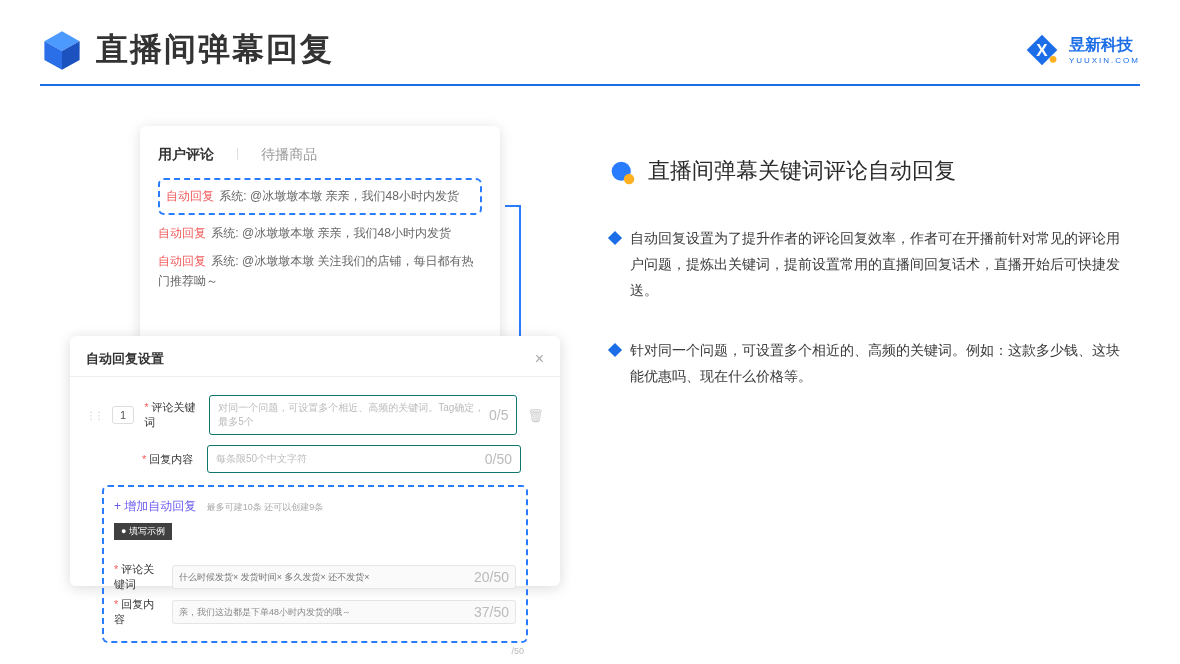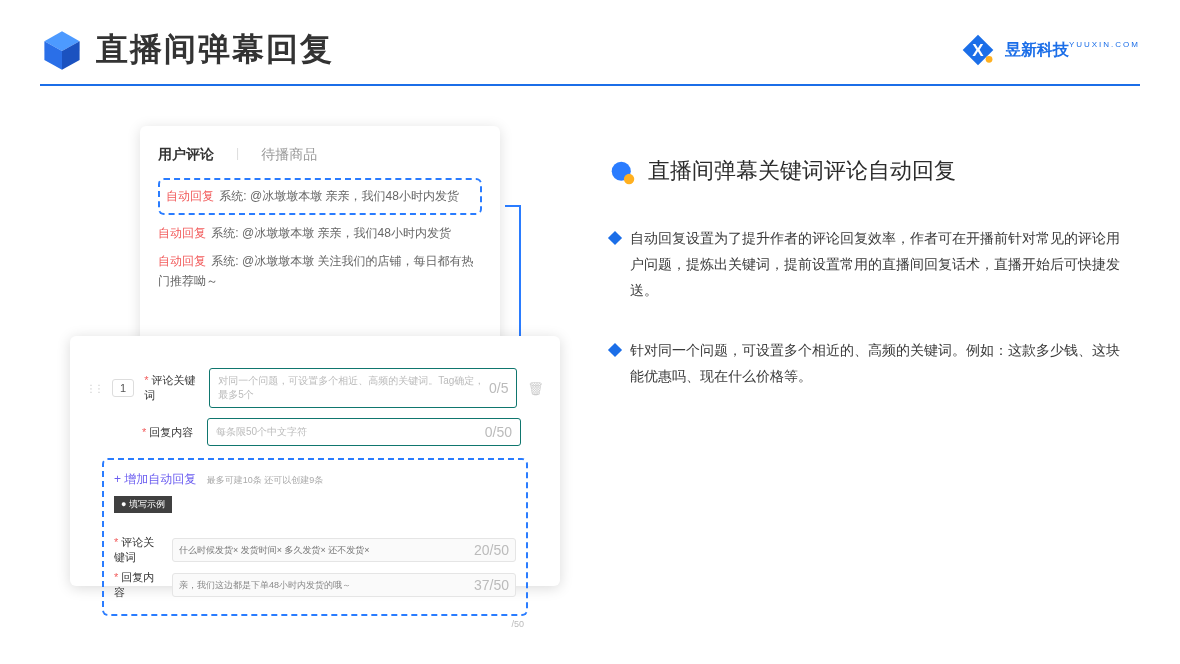--- a/index.html
+++ b/index.html
@@ -4,21 +4,21 @@
 <style>
 *{margin:0;padding:0;box-sizing:border-box}
 body{width:1180px;height:664px;background:#fff;font-family:"Microsoft YaHei",sans-serif;position:relative;overflow:hidden}
 .header{display:flex;align-items:center;justify-content:space-between;padding:28px 40px 12px 40px}
 .h-left{display:flex;align-items:flex-start;gap:12px}
 .cube{width:44px;height:44px;position:relative}
 .cube svg{width:100%;height:100%}
 .h-title{font-size:32px;font-weight:600;color:#333;letter-spacing:2px}
 .h-right{display:flex;align-items:center;gap:10px}
 .logo-x{width:34px;height:34px}
-.brand{display:flex;flex-direction:row}
+.brand{display:flex;flex-direction:column}
 .brand-cn{font-size:16px;font-weight:700;color:#1b6ee8}
 .brand-en{font-size:8px;color:#1b6ee8;letter-spacing:2px}
 .divider{height:2px;background:#1b6ee8;margin:0 40px}
 .content{display:flex;padding:40px 0 0 0}
 .left{width:560px;position:relative;padding-left:60px}
 .card-back{position:absolute;top:0;left:140px;width:360px;height:220px;background:#fff;border-radius:6px;box-shadow:0 2px 14px rgba(0,0,0,.13);padding:20px 18px}
 .tabs{display:flex;gap:22px;font-size:14px;color:#999;margin-bottom:14px}
 .tab-active{color:#333;font-weight:600}
 .tab-sep{color:#ddd;font-size:12px}
 .comment{font-size:12px;color:#666;line-height:1.6;margin-bottom:9px}
@@ -101,20 +101,24 @@
       <div class="comment"><span class="tag-auto">自动回复</span> <span>系统: @冰墩墩本墩 关注我们的店铺，每日都有热门推荐呦～</span></div>
     </div>
 
     <div class="line-connect">
       <svg viewBox="0 0 18 230">
           <path d="M0,5 L15,5 L15,225 L3,225" stroke="#2a7cff" stroke-width="2" fill="none"></path>
         </svg>
     </div>
 
     <div class="card-front">
+      <div class="cf-title">
+        <span>自动回复设置</span>
+        <span class="close-x">×</span>
+      </div>
       <div class="cf-body">
         <div class="cf-row">
           <span class="drag-h">⋮⋮</span>
           <span class="num-box">1</span>
           <span class="lbl"><span class="req">*</span><span>评论关键词</span></span>
           <div class="input-box">
             <span class="ph">对同一个问题，可设置多个相近、高频的关键词。Tag确定，最多5个</span>
             <span class="counter">0/5</span>
           </div>
           <span class="trash">🗑</span>

